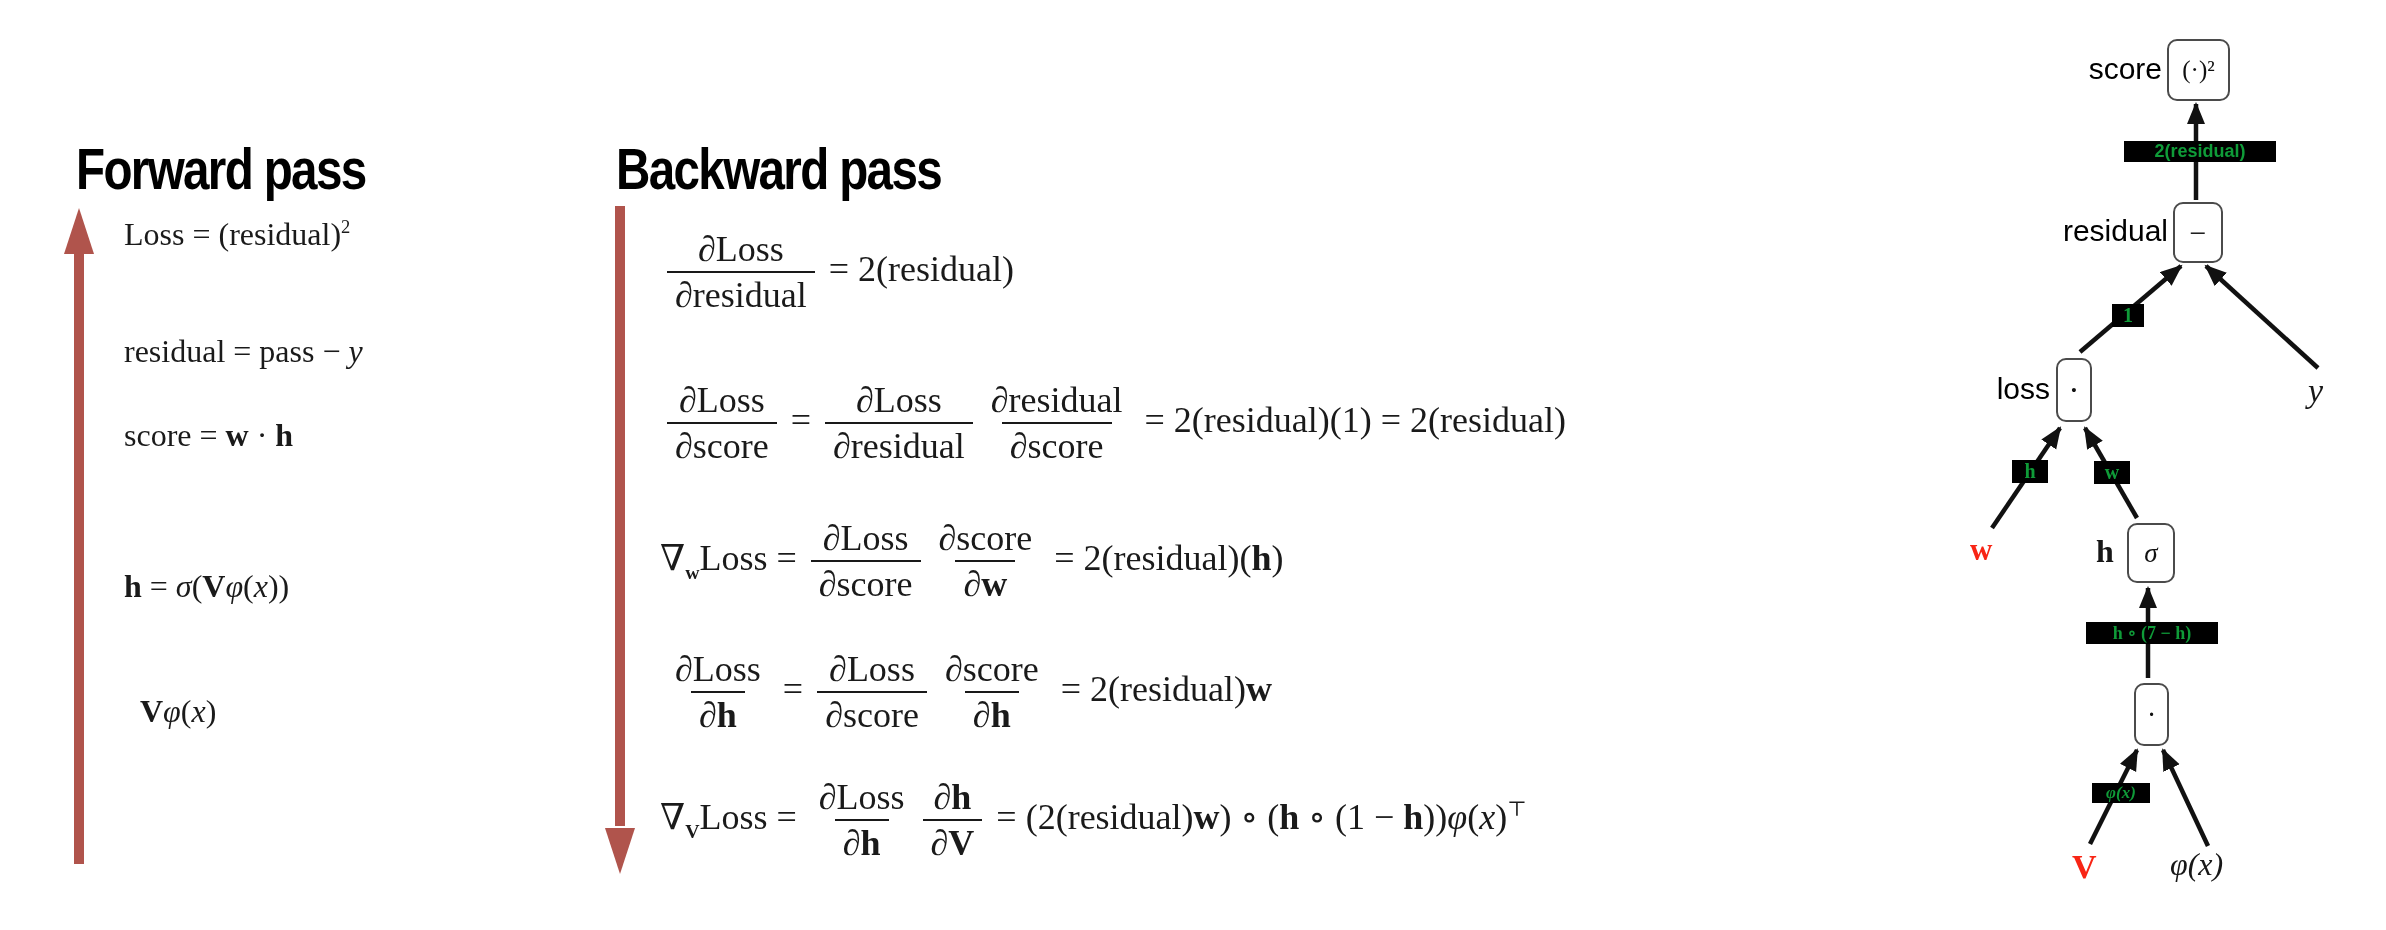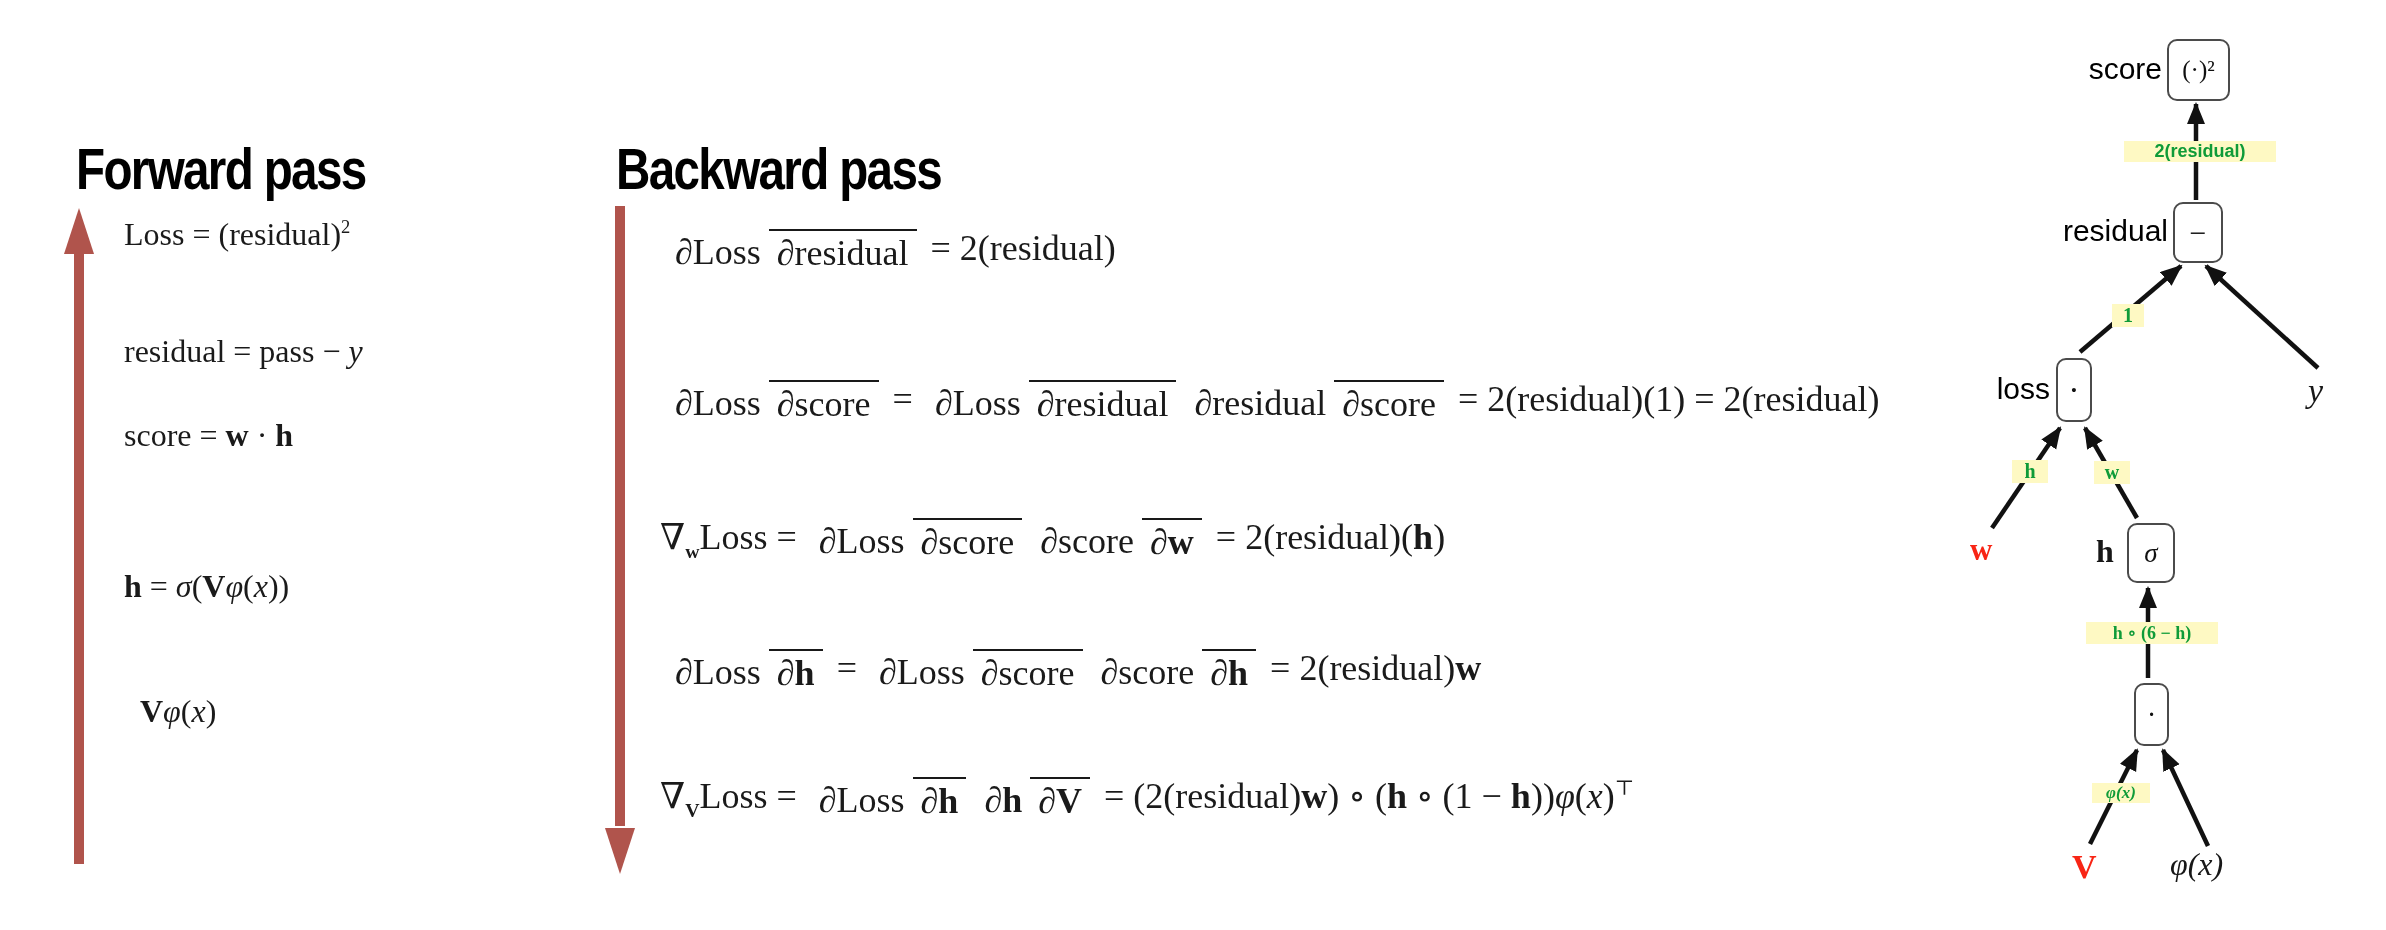--- a/index.html
+++ b/index.html
@@ -11,31 +11,31 @@
          transform:scaleX(.82);transform-origin:left top;white-space:pre;}
   
   .eq{position:absolute;white-space:pre;color:#1a1a1a;}
   .eqf{font-size:32px;}
   .eqb{font-size:36px;}
   .tk-t{}
   .tk-i{font-style:italic;}
   .tk-b{font-weight:bold;}
   .tk-sup{font-size:58%;vertical-align:super;}
   .tk-sub{font-size:55%;vertical-align:-9px;font-weight:bold;}
-  .frac{display:inline-flex;flex-direction:row;align-items:center;
+  .frac{display:inline-flex;flex-direction:column;align-items:center;
         vertical-align:middle;margin:0 5px;text-align:center;}
   .frac .num,.frac .den{padding:1px 8px;line-height:1.18;}
   .frac .den{border-top:2.5px solid #191919;}
   
   .gbox{position:absolute;display:flex;align-items:center;justify-content:center;
         border:2px solid #4b4b4b;border-radius:10px;background:#fff;z-index:3;
         font-size:25px;color:#111;}
   .glabel{position:absolute;z-index:2;}
   .gname{font-family:"Liberation Sans","DejaVu Sans",sans-serif;font-size:30px;color:#000;}
-  .ggreen{font-weight:bold;text-align:center;background:#fef9c3;padding:0 3px;}
+  .ggreen{font-weight:bold;text-align:center;background:#000000;padding:0 3px;}
   .gred{font-weight:bold;}
   svg{position:absolute;}
 </style>
 </head>
 <body>
 
 <div class="slide">
 
   <section>
     <h1 class="title" style="left:76px;top:96px">Forward pass</h1>
@@ -109,16 +109,16 @@
     <div class="glabel" style="left:2096px;top:533px;font-weight:bold;font-size:32px">h</div>
     <div class="glabel" style="left:2308px;top:372px;font-style:italic;font-size:34px">y</div>
     <div class="glabel gred" style="left:1970px;top:532px;font-size:31px;color:#f82515">w</div>
     <div class="glabel gred" style="left:2072px;top:848px;font-size:34px;color:#f82515">V</div>
     <div class="glabel" style="left:2170px;top:846px;font-style:italic;font-size:32px">φ(x)</div>
 
     <div class="glabel ggreen" style="left:2124px;top:141px;width:146px;font-size:18px;color:#0f9b38;font-family:'Liberation Sans','DejaVu Sans',sans-serif">2(residual)</div>
     <div class="glabel ggreen" style="left:2112px;top:304px;width:26px;font-size:20px;color:#0f9b38">1</div>
     <div class="glabel ggreen" style="left:2012px;top:460px;width:30px;font-size:20px;color:#0f9b38">h</div>
     <div class="glabel ggreen" style="left:2094px;top:461px;width:30px;font-size:20px;color:#0f9b38">w</div>
-    <div class="glabel ggreen" style="left:2086px;top:622px;width:126px;font-size:18px;color:#0f9b38">h ∘ (6 − h)</div>
+    <div class="glabel ggreen" style="left:2086px;top:622px;width:126px;font-size:18px;color:#0f9b38">h ∘ (7 − h)</div>
     <div class="glabel ggreen" style="left:2092px;top:783px;width:52px;font-size:17px;font-style:italic;color:#0f9b38">φ(x)</div>
   </div>
 </div>
 
 </body></html>

